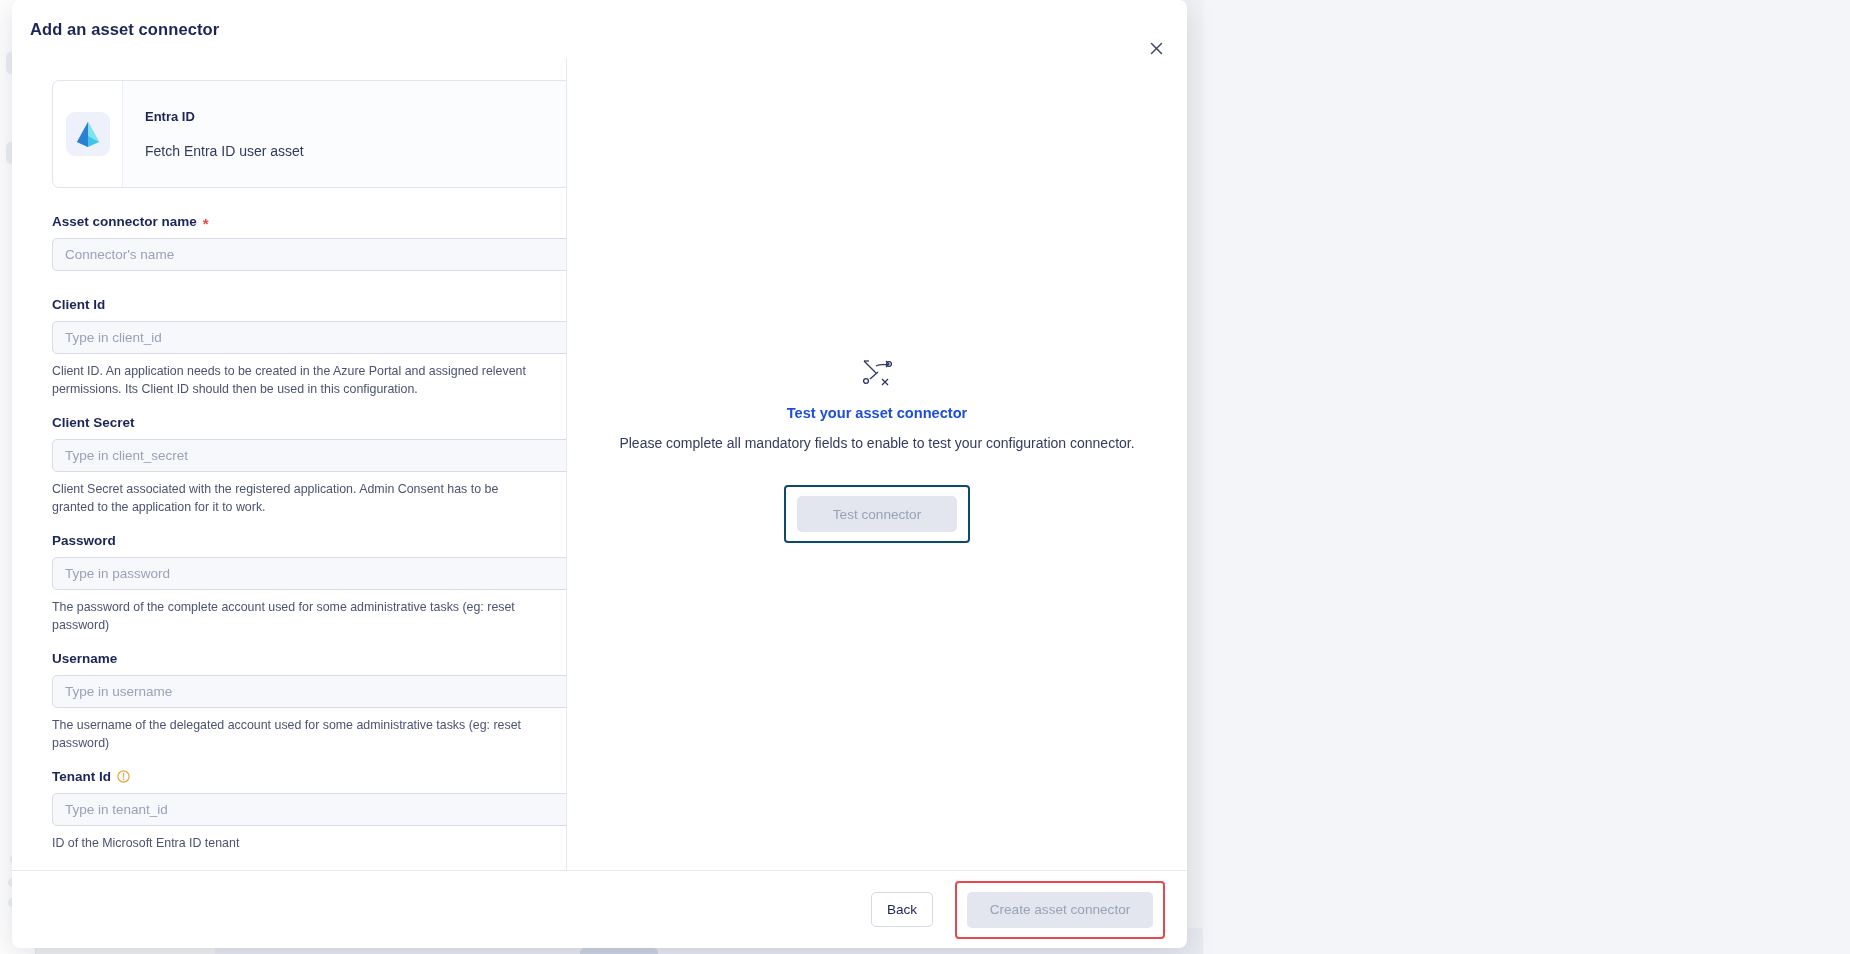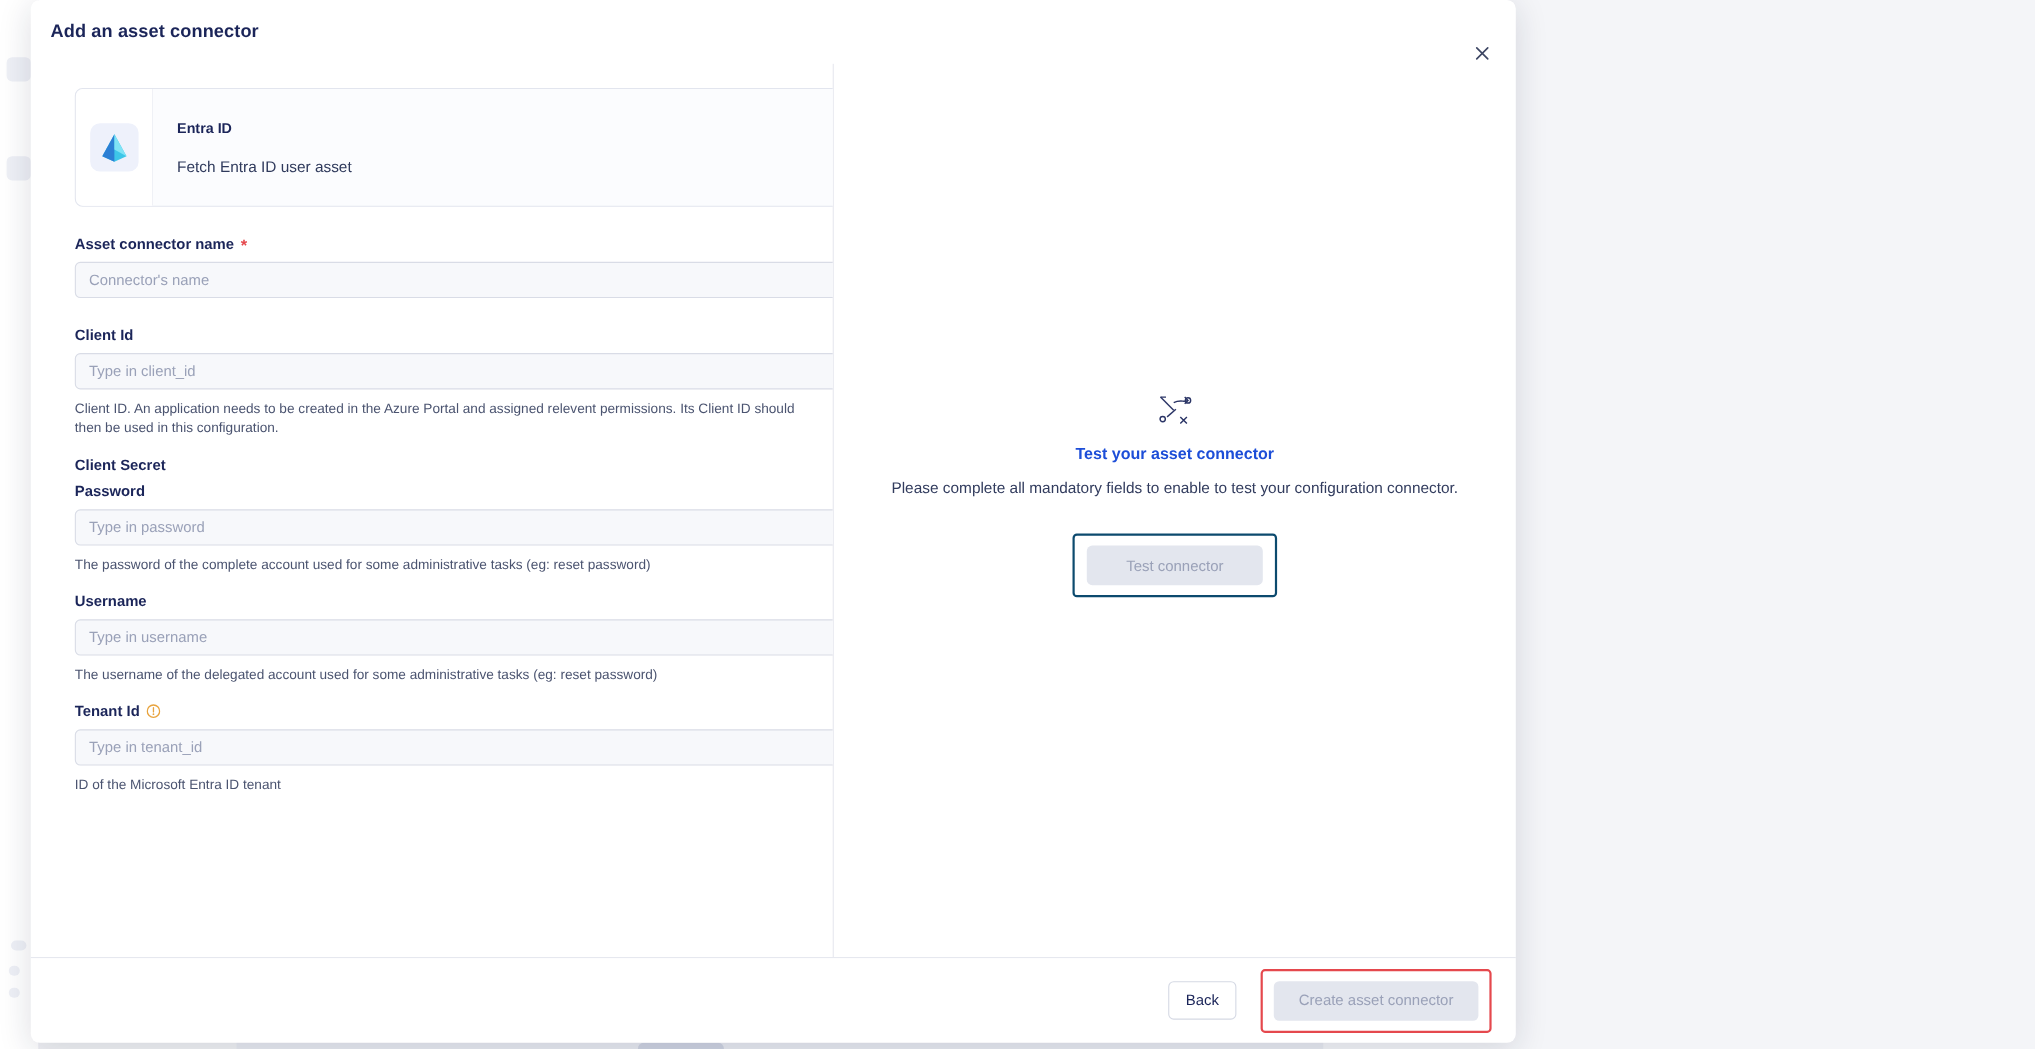--- a/index.html
+++ b/index.html
@@ -46,22 +46,22 @@
   .bg-right-area {
     position: absolute;
     left: 1203px; top: 0;
     width: 647px; height: 954px;
     background: #f4f5f8;
   }
 
   
   .modal {
     position: absolute;
-    left: 28px; top: 0;
-    width: 1350px;
+    left: 12px; top: 0;
+    width: 1175px;
     height: 948px;
     background: #ffffff;
     border-radius: 8px;
     box-shadow: 0 6px 30px rgba(20,25,60,0.14);
     display: flex;
     flex-direction: column;
   }
   .modal-header {
     position: relative;
     height: 58px;
@@ -328,20 +328,24 @@
           <div class="resizer" style="width:868px; display:inline-block;">
             <input class="text-input" type="text" placeholder="Type in client_id" style="">
           </div>
           <div class="help-text">Client ID. An application needs to be created in the Azure Portal and assigned relevent permissions. Its Client ID should then be used in this configuration.</div>
         </div>
 
         <div class="field">
           <div class="field-label">
             <span>Client Secret</span>
           </div>
+          <div class="resizer" style="width:868px; display:inline-block;">
+            <input class="text-input" type="text" placeholder="Type in client_secret" style="">
+          </div>
+          <div class="help-text">Client Secret associated with the registered application. Admin Consent has to be granted to the application for it to work.</div>
         </div>
 
         <div class="field">
           <div class="field-label">
             <span>Password</span>
           </div>
           <div class="resizer" style="width:868px; display:inline-block;">
             <input class="text-input" type="text" placeholder="Type in password" style="">
           </div>
           <div class="help-text">The password of the complete account used for some administrative tasks (eg: reset password)</div>

